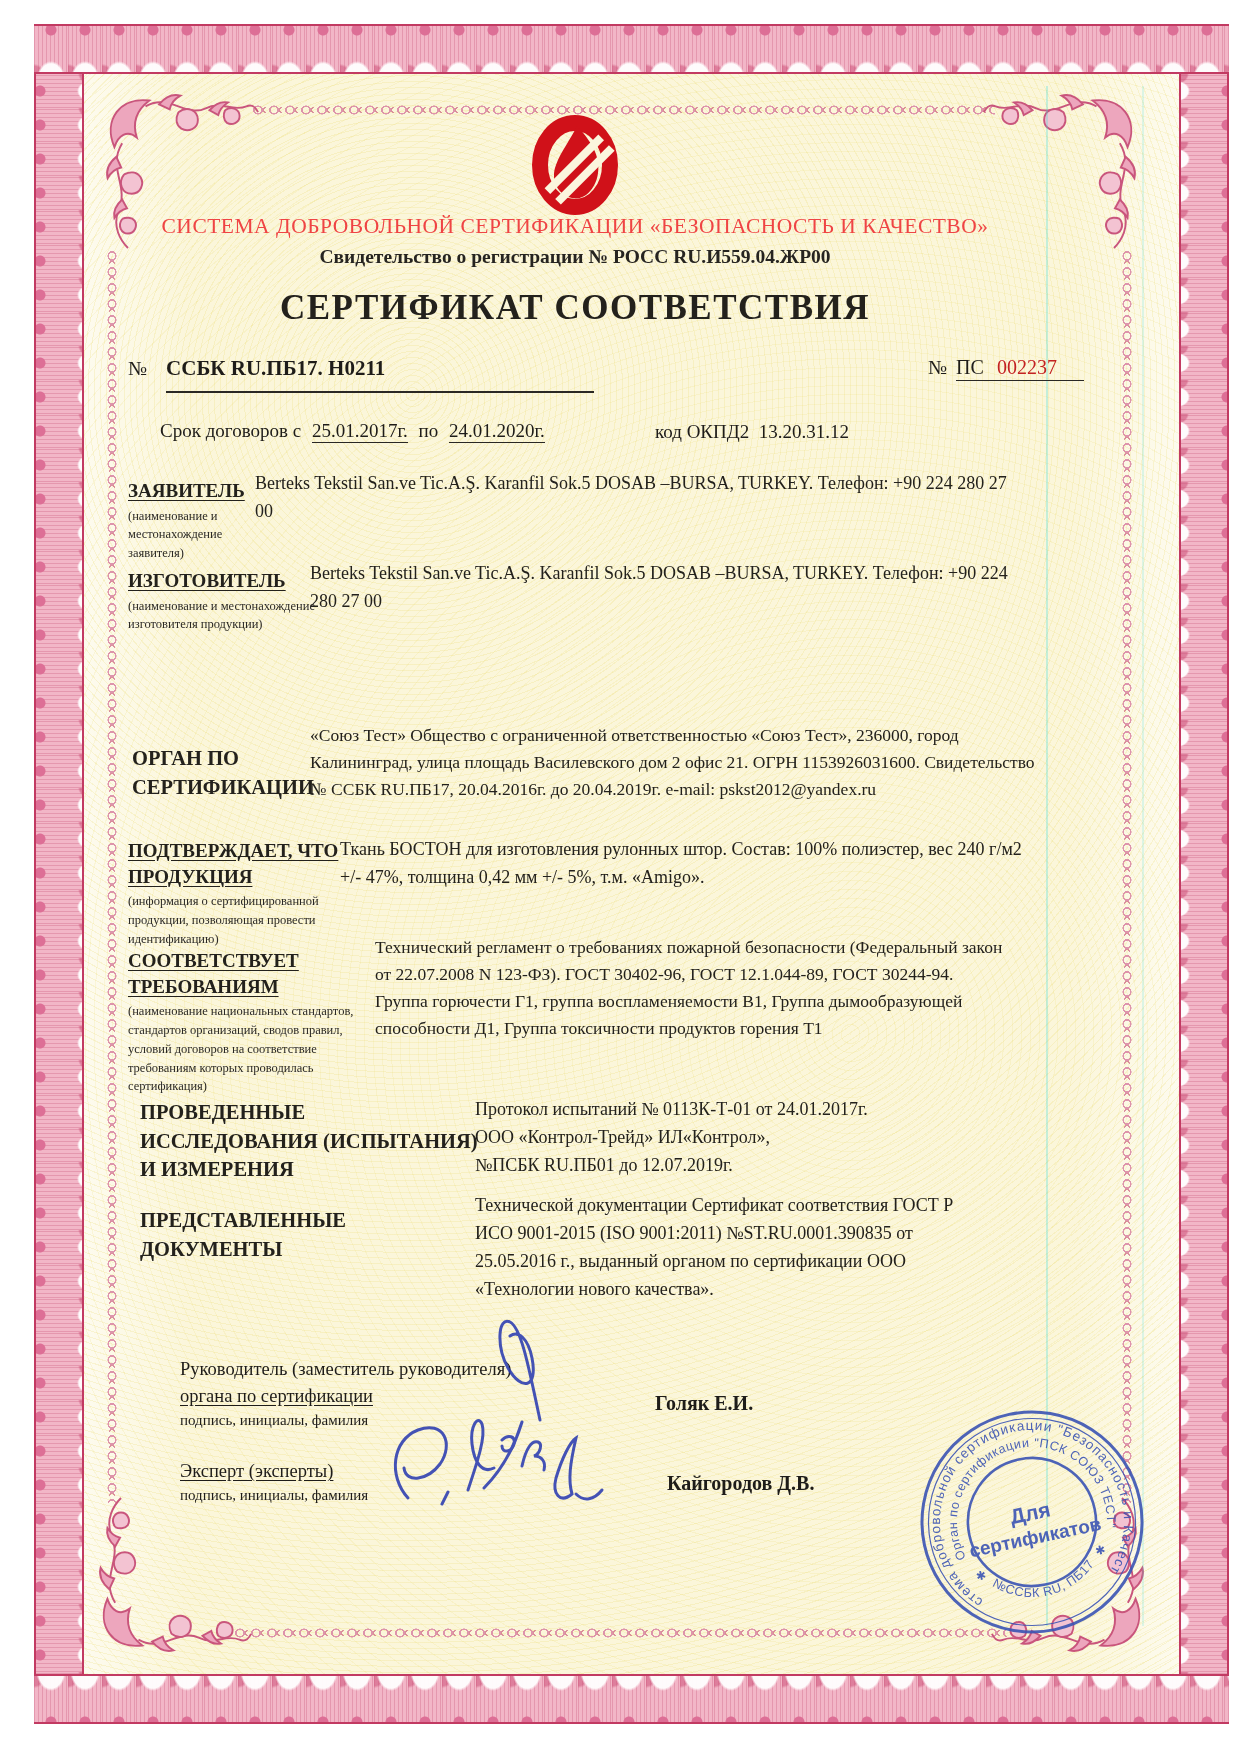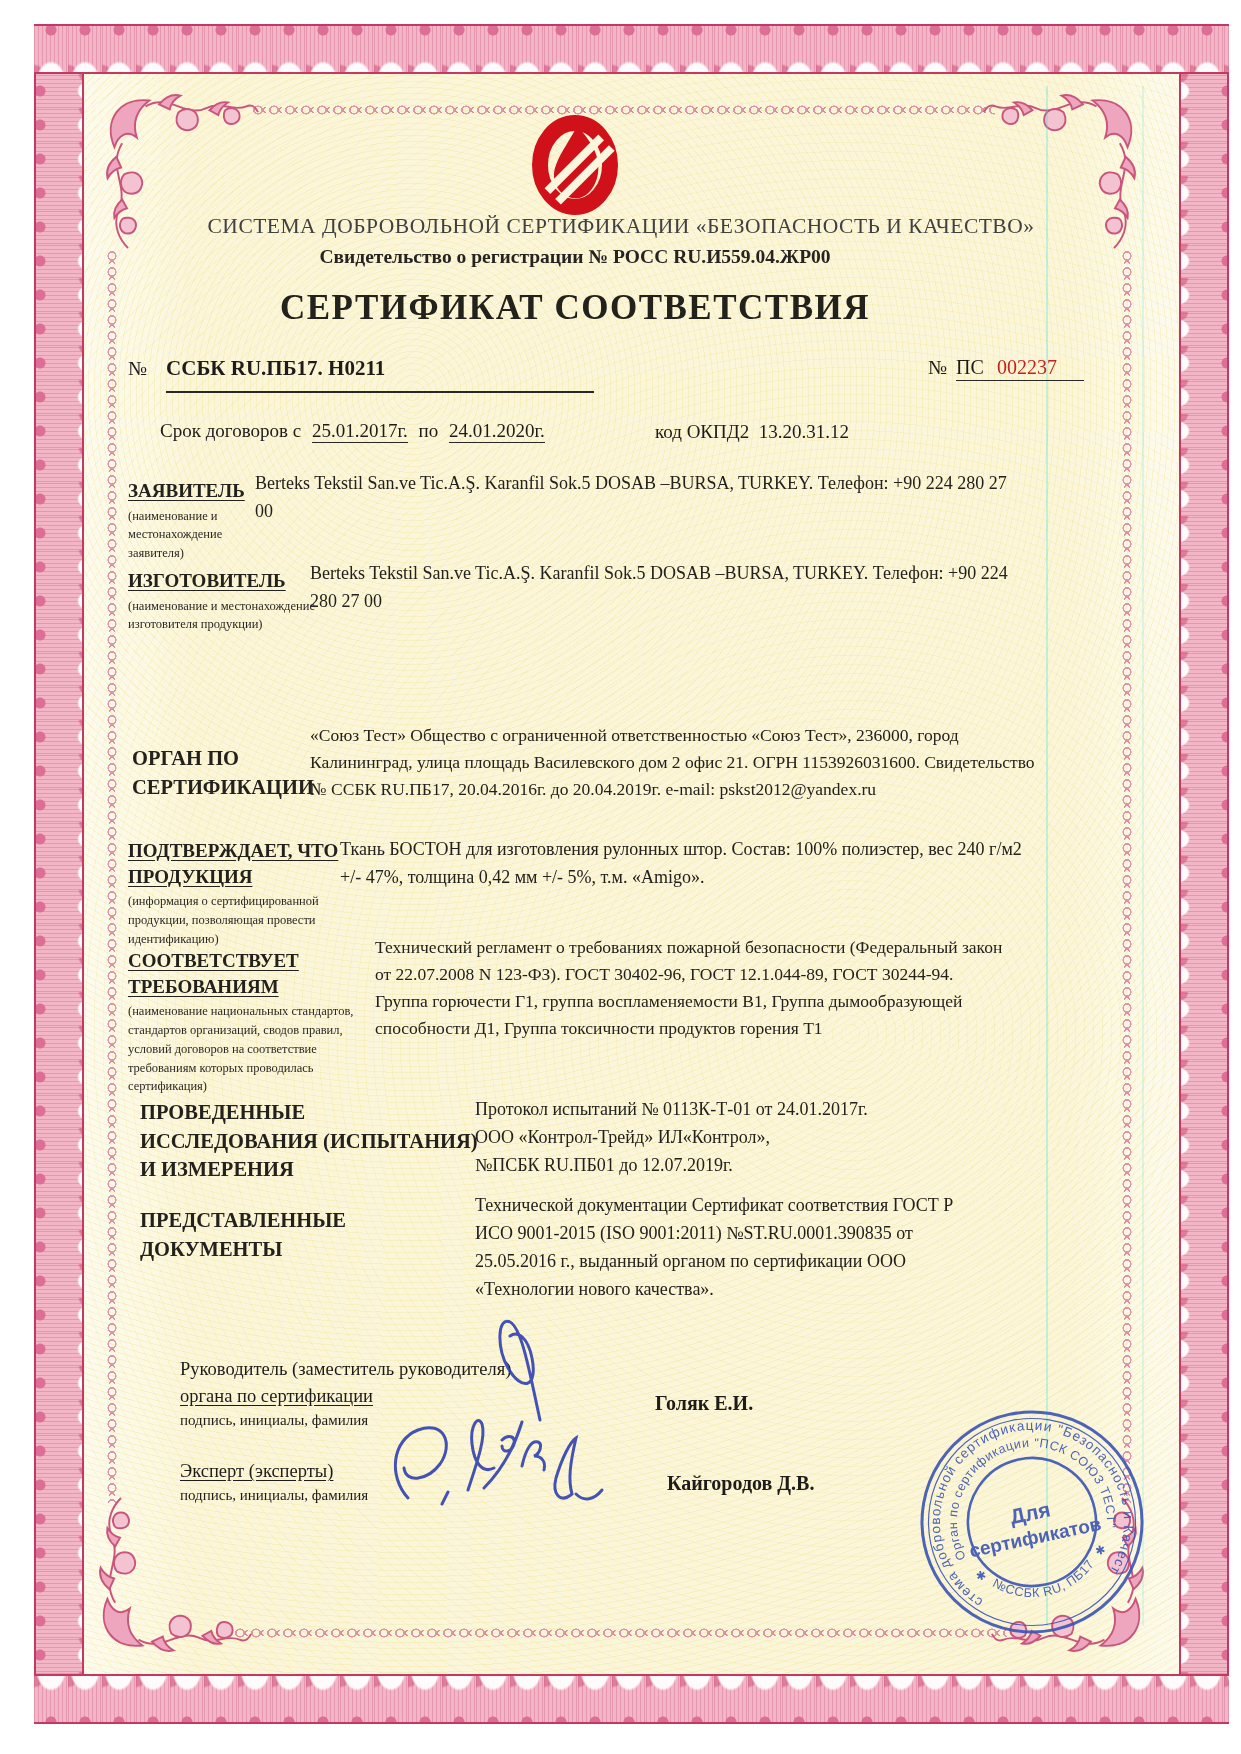--- a/index.html
+++ b/index.html
@@ -64,21 +64,21 @@
   .fl-tr{transform:scaleX(-1);}
   .fl-bl{transform:scaleY(-1);}
   .fl-br{transform:scale(-1,-1);}
 
   .scanline{position:absolute;width:2px;background:rgba(70,220,215,.30);}
 
   
   .content{position:absolute;inset:0;z-index:5;}
   .abs{position:absolute;}
   .hdr-center{left:84px;width:982px;text-align:center;}
-  .system-line{font-size:21.5px;letter-spacing:.5px;color:#404040;margin-left:46px;}
+  .system-line{font-size:21.5px;letter-spacing:.5px;color:#ef4444;}
   .reg-line{font-size:19.5px;font-weight:bold;color:#262420;}
   .doc-title{font-size:35px;font-weight:bold;letter-spacing:1.5px;color:#23211c;}
   .num{font-size:20px;}
   .num-bold{font-weight:bold;font-size:21px;}
   .cert-num-wrap{display:inline-block;min-width:428px;border-bottom:2px solid #2a2824;padding-bottom:10px;}
   .blank-wrap{display:inline-block;min-width:128px;border-bottom:1.5px solid #2a2824;padding-bottom:1px;}
   .red{color:#c32222;}
   .validity{font-size:19px;}
   .date-u{border-bottom:1.5px solid #2a2824;padding-bottom:1px;}
   .okpd{font-size:19px;white-space:pre;}

